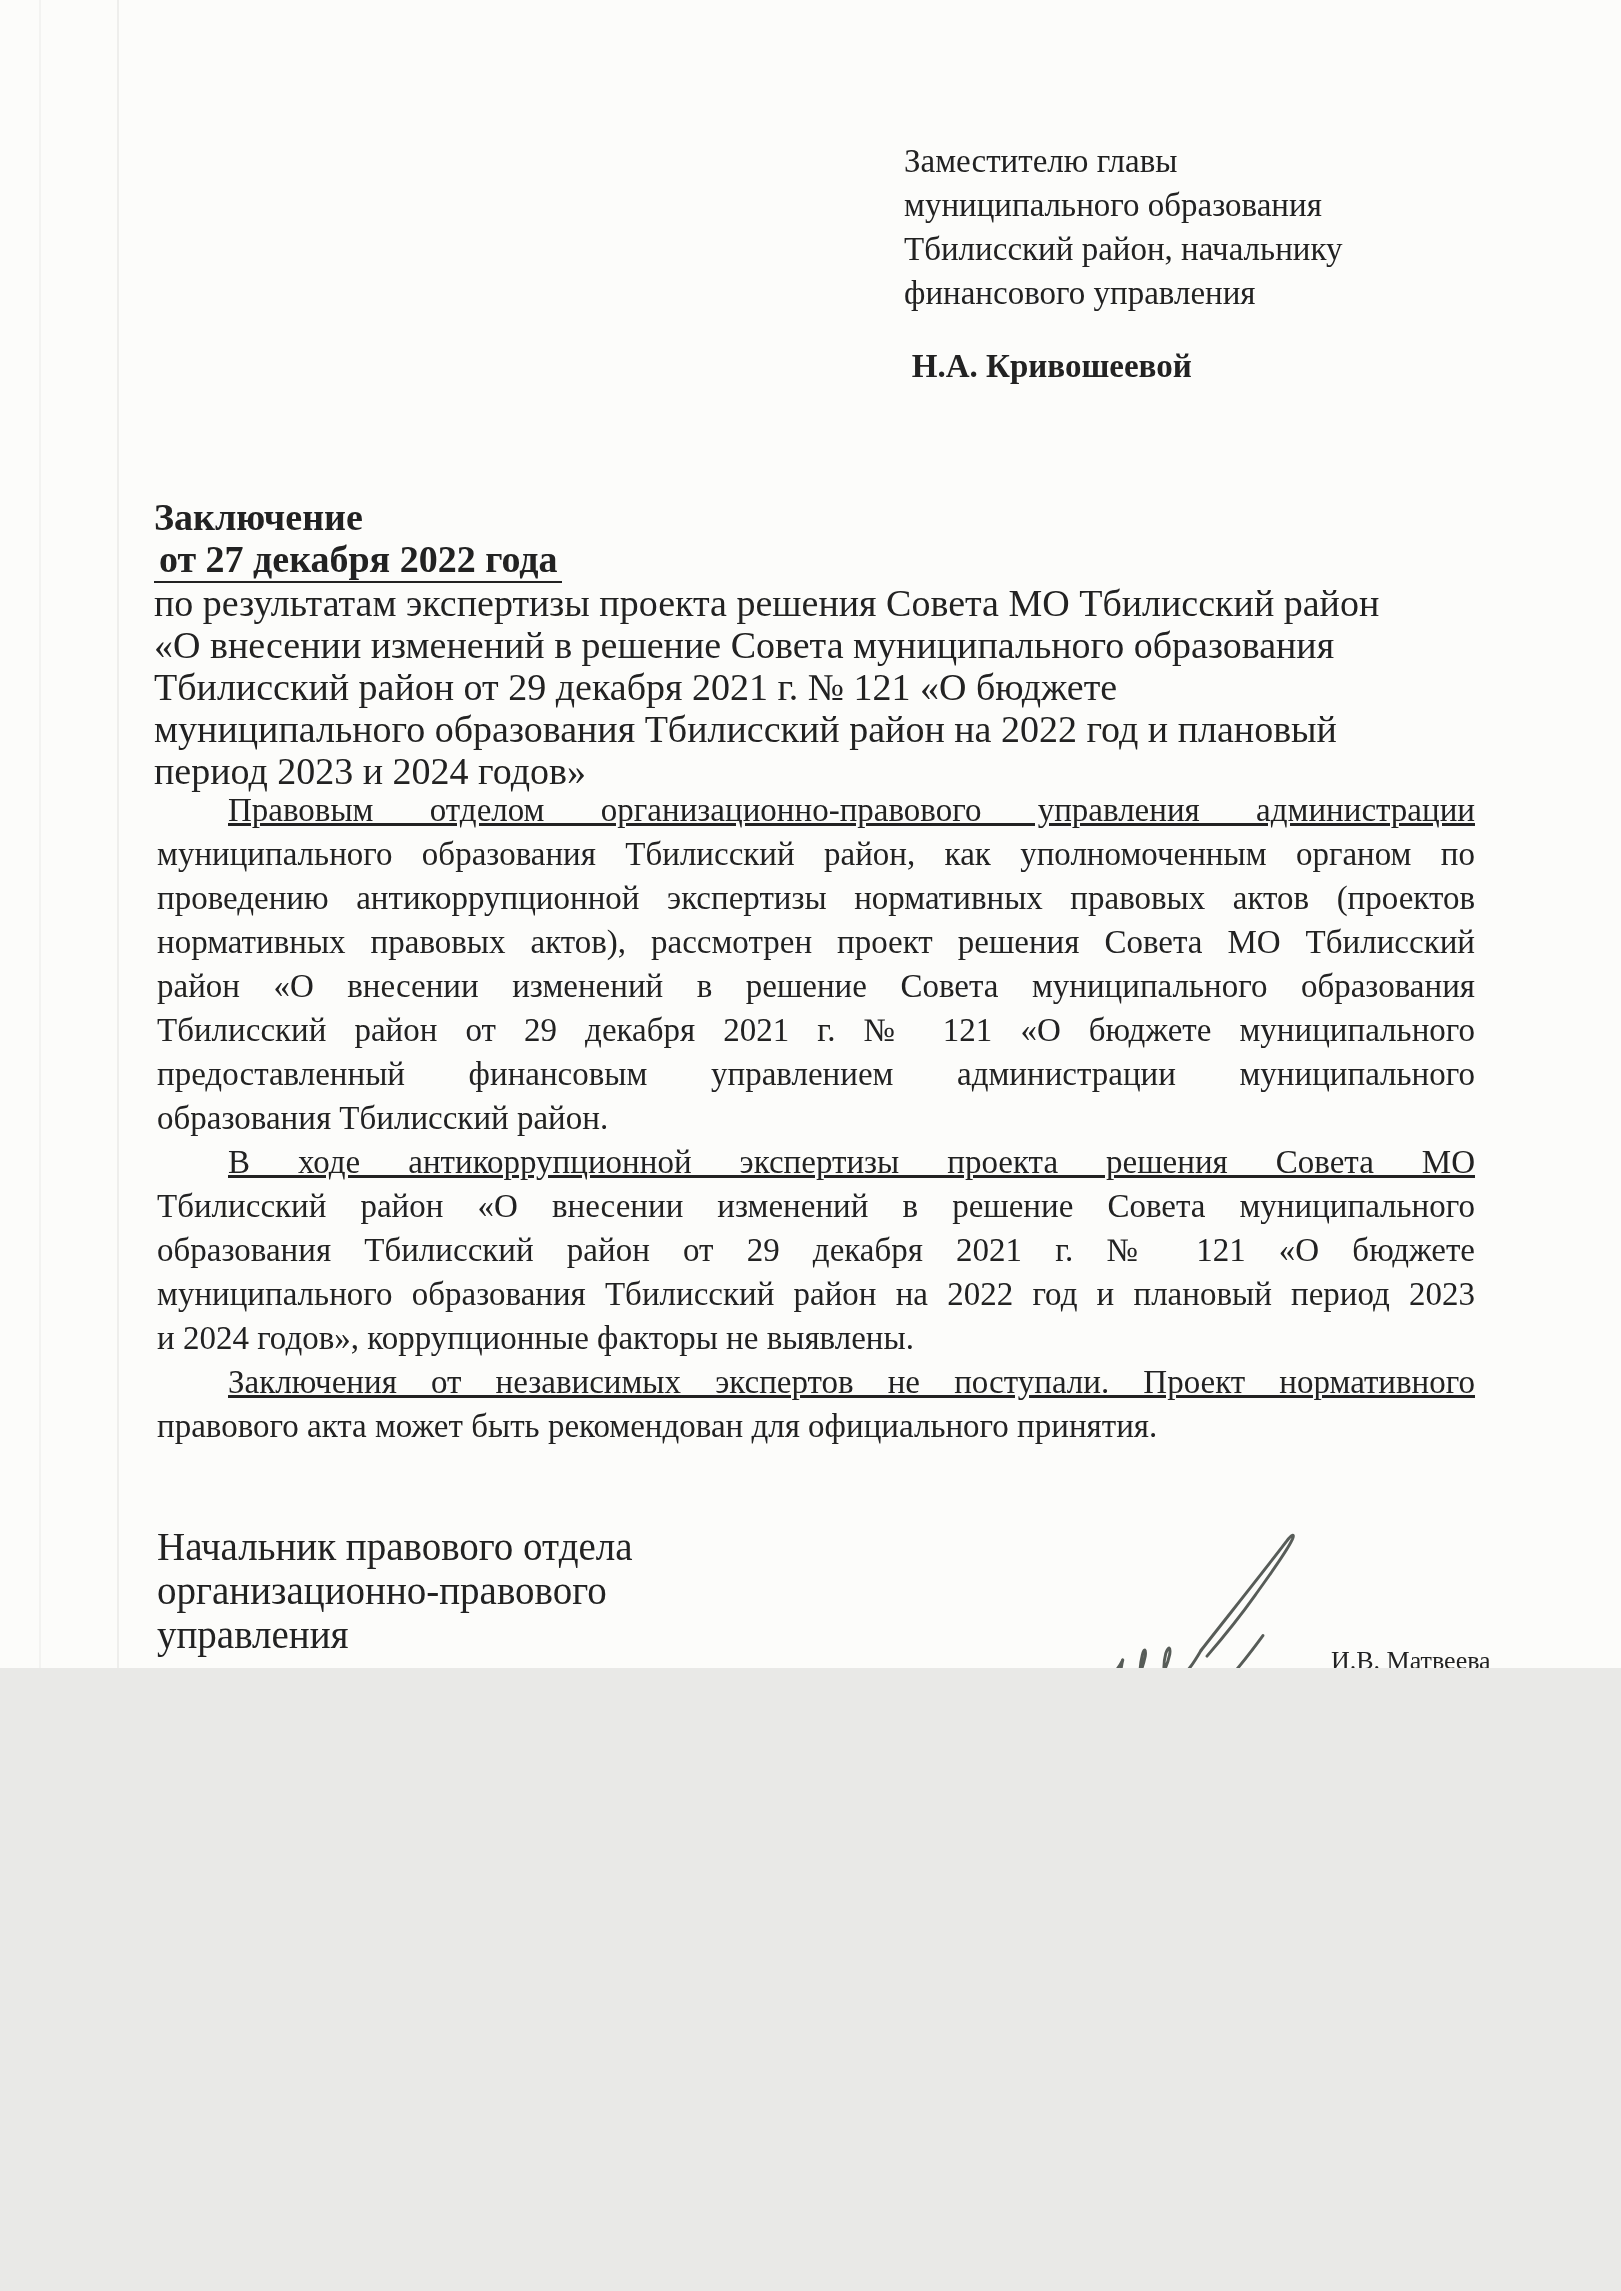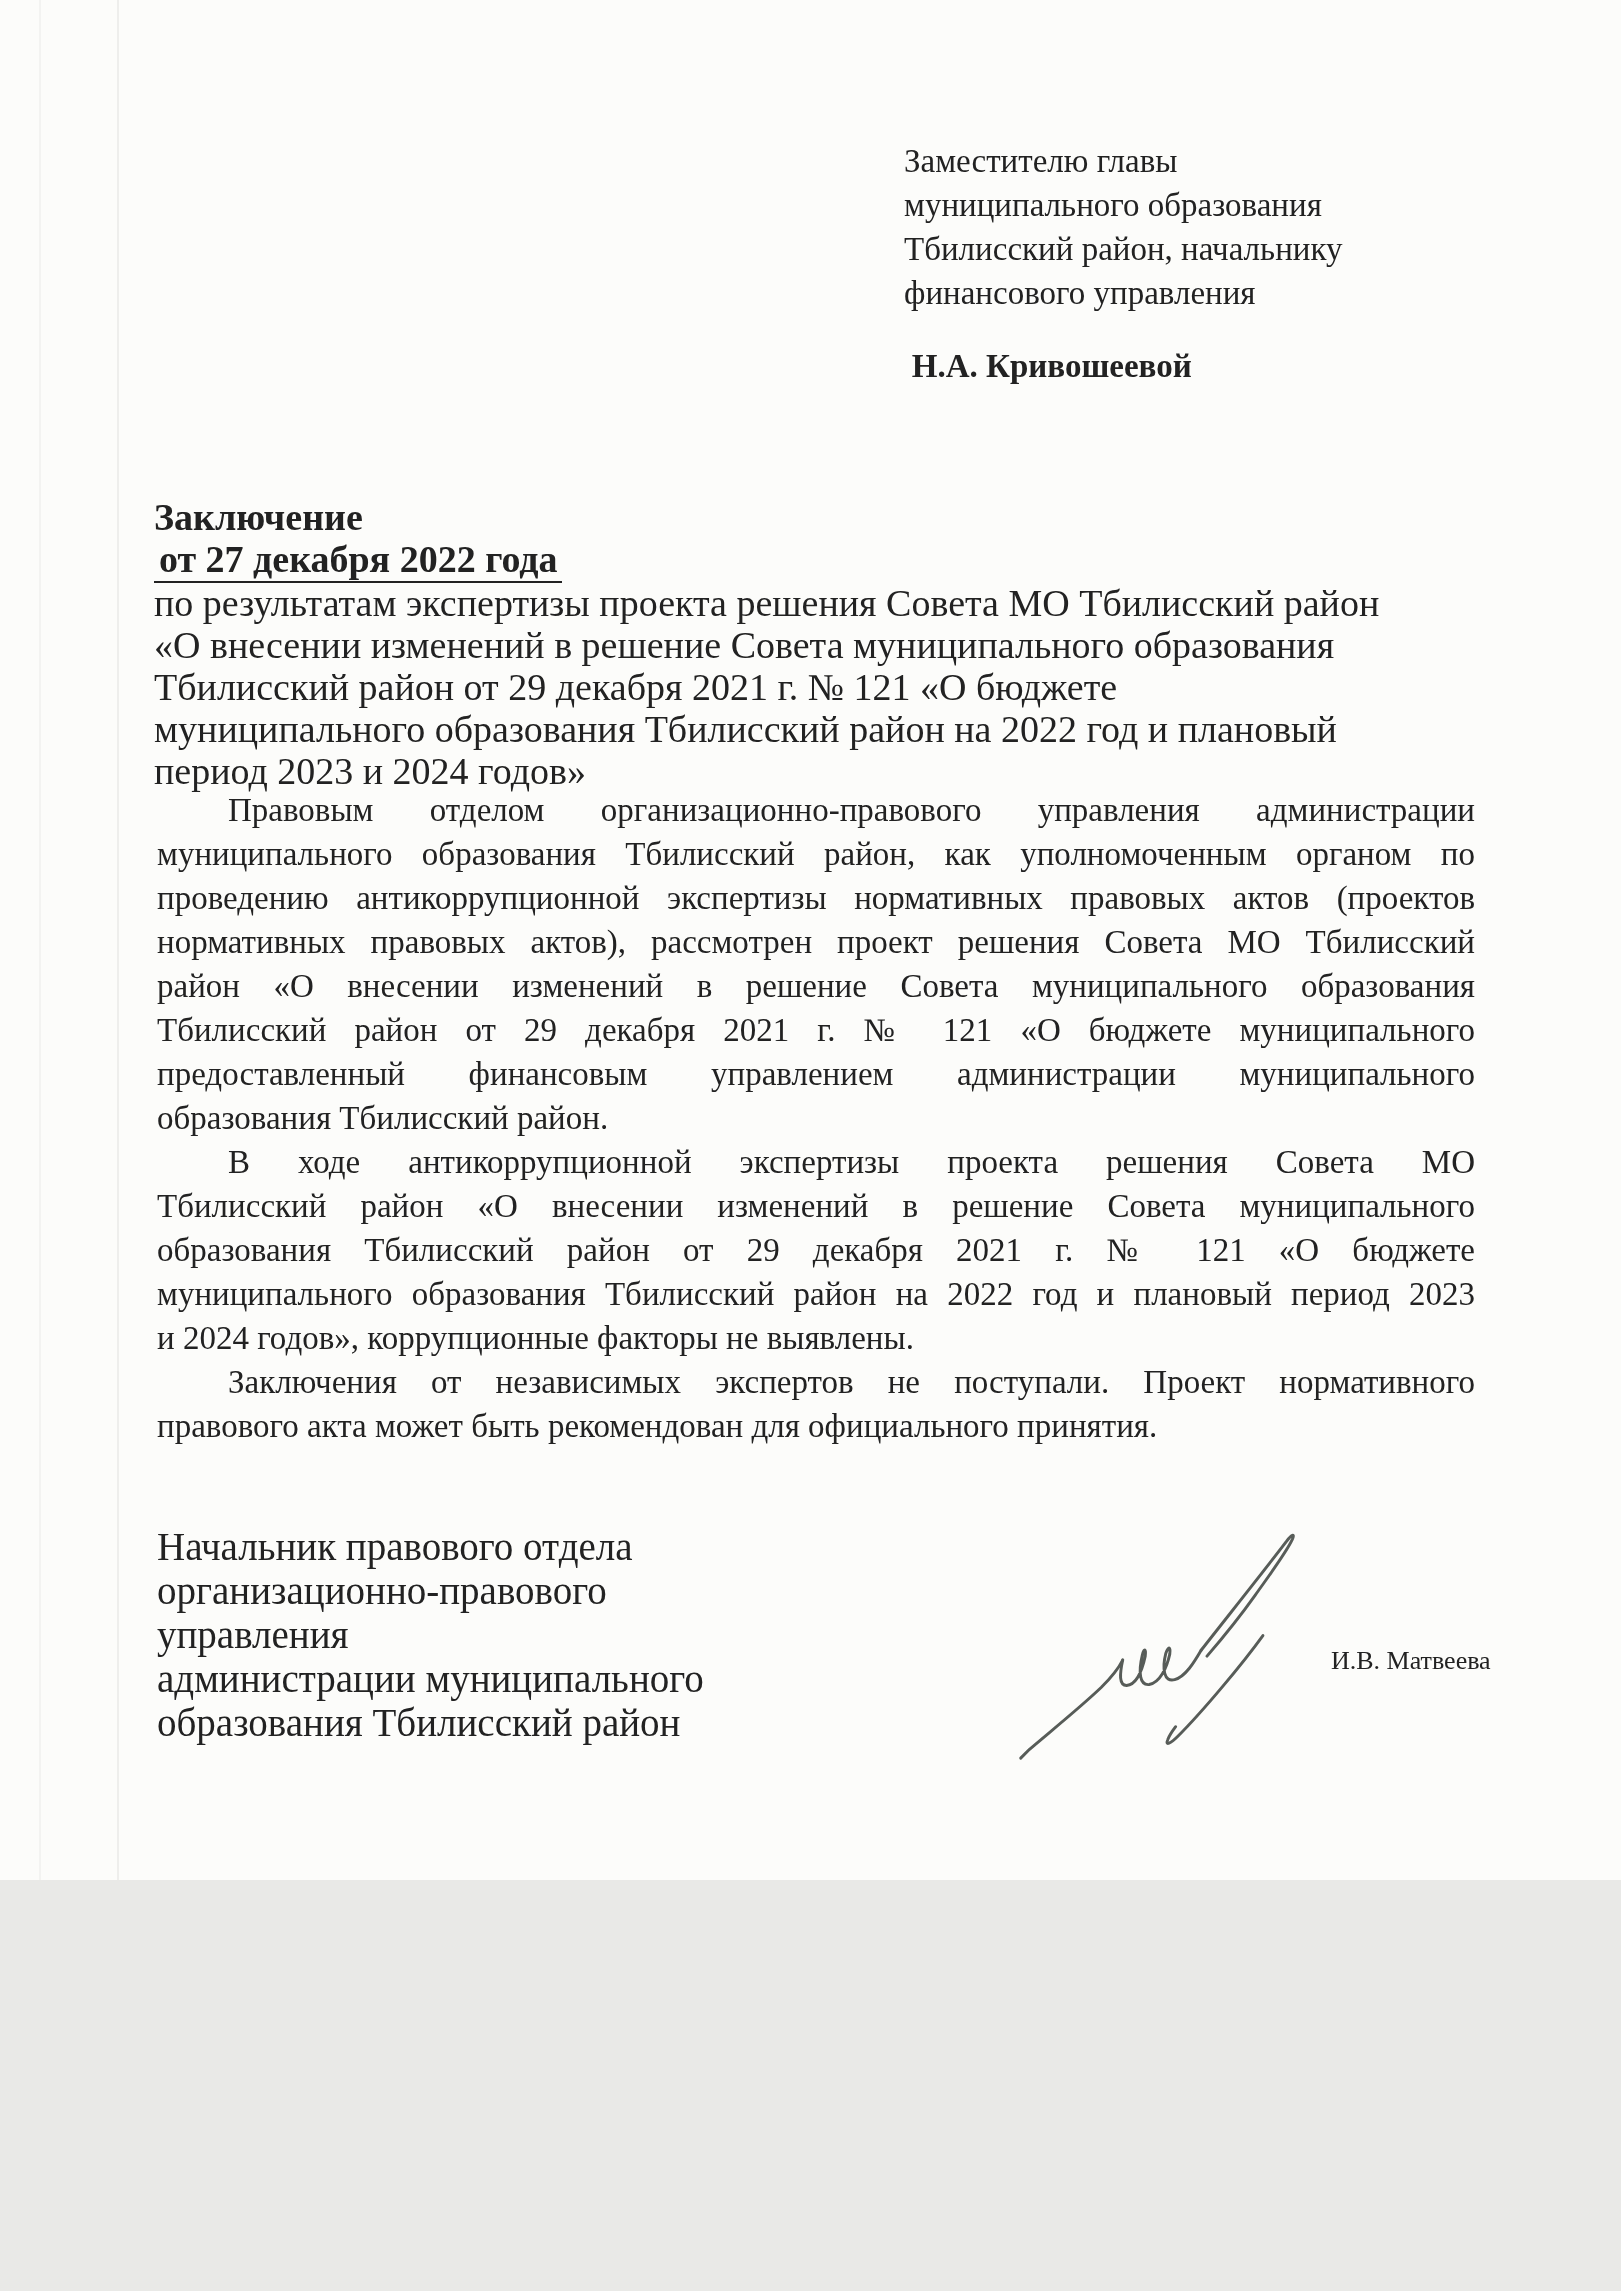--- a/index.html
+++ b/index.html
@@ -3,21 +3,21 @@
 <meta charset="utf-8">
 <style>
   html, body { margin: 0; padding: 0; }
   body {
     background: #e9e9e7;
     font-family: "Liberation Serif", "DejaVu Serif", serif;
   }
   .page {
     position: relative;
     width: 1621px;
-    height: 1880px;
+    height: 1668px;
     margin: 0 auto;
     background: #fcfcfa;
     color: #222222;
     overflow: hidden;
   }
   
   .fold-line { position: absolute; top: 0; height: 2262px; width: 2px; }
   .fold-a { left: 39px;  background: rgba(0,0,0,0.035); }
   .fold-b { left: 117px; background: rgba(0,0,0,0.055); }
   
@@ -42,21 +42,21 @@
     padding: 0 4.9px 1px 4.9px;
   }
   .title-block .gap { height: 2px; }
 
   .body-block {
     position: absolute; left: 157px; top: 788px; width: 1318px;
     font-size: 33px; line-height: 44px;
   }
   .jline  { text-align: justify; text-align-last: justify; }
   .lline  { text-align: center;    text-align-last: left; }
-  .indent { text-indent: 71px; }
+  .indent { text-indent: 71px; text-decoration: underline; }
 
   .signoff {
     position: absolute; left: 157px; top: 1525px; width: 588px;
     font-size: 39px; line-height: 44px;
   }
   .signer-name {
     position: absolute; left: 1331px; top: 1639px;
     font-size: 26px; line-height: 44px; white-space: nowrap;
   }
   .signature-svg { position: absolute; left: 956px; top: 1505px; }

